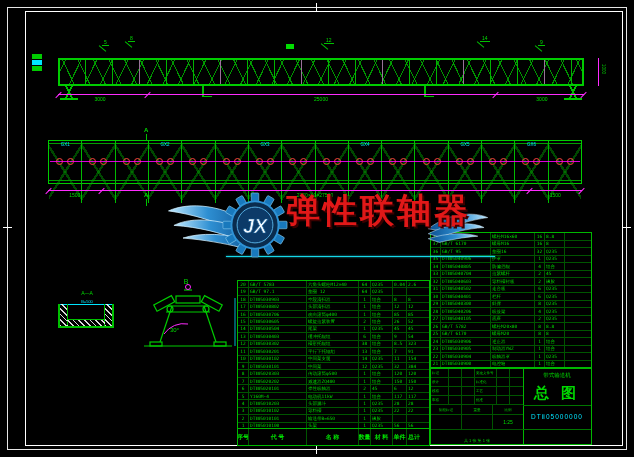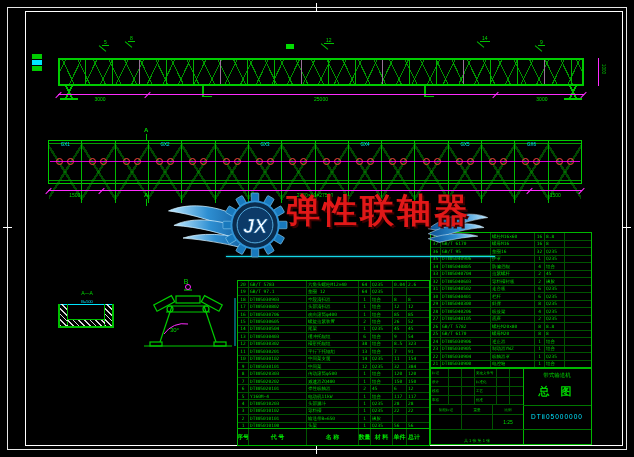--- a/index.html
+++ b/index.html
@@ -118,21 +118,21 @@
   .sg1{width:18px;} .sg2{width:13px;} .sg3{width:13px;} .sg4{width:22px;} .sg5{width:13px;} .sg6{flex:1;border-right:none!important;}
   .stage-row{display:flex;height:9px;border-bottom:1px solid #005500;font-size:3.5px;text-align:center;}
   .stage-row span{flex:1;border-right:1px solid #005500;display:flex;align-items:center;justify-content:center;}
   .stage-row span:last-child{border-right:none;}
   .val-row{display:flex;height:14px;border-bottom:1px solid #005500;font-size:5px;}
   .val-row span{flex:1;border-right:1px solid #005500;display:flex;align-items:center;justify-content:center;}
   .val-row span:last-child{border-right:none;}
   .sheet-row{height:20px;display:flex;align-items:center;justify-content:center;font-size:4px;}
   .tb-right{position:absolute;top:0;left:92px;right:0;bottom:0;text-align:center;}
   .tb-product{position:absolute;top:3px;left:0;right:0;font-size:5.5px;}
-  .tb-title{position:absolute;top:15px;left:0;right:0;font-size:11px;font-weight:bold;letter-spacing:4px;}
+  .tb-title{position:absolute;top:15px;left:0;right:0;font-size:15px;font-weight:bold;letter-spacing:4px;}
   .tb-sep1{position:absolute;top:36px;left:0;right:0;height:1px;background:#007700;}
   .tb-no{position:absolute;top:44px;left:0;right:0;font-size:6.5px;color:#00e5ff;letter-spacing:1px;}
   .tb-sep2{position:absolute;top:60px;left:0;right:0;height:1px;background:#007700;}
   .tb-foot{position:absolute;bottom:3px;left:0;right:0;font-size:4px;}
 
   svg{display:block;}
 </style>
 </head>
 <body>
 

